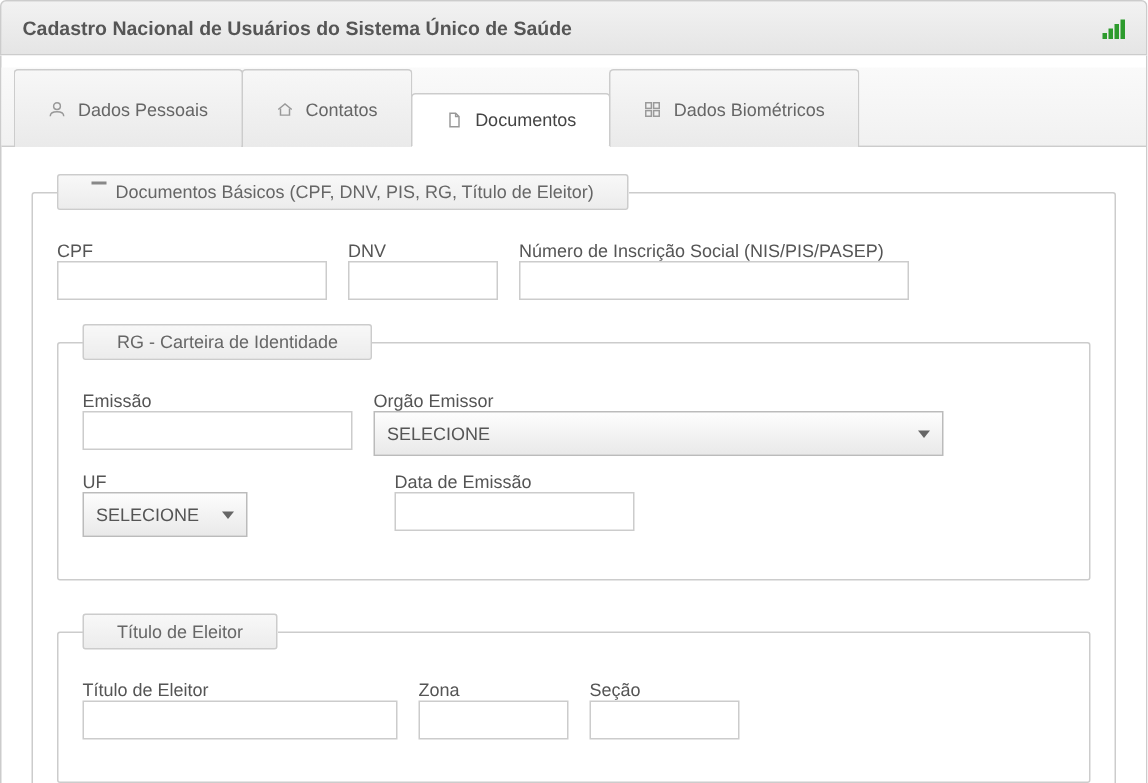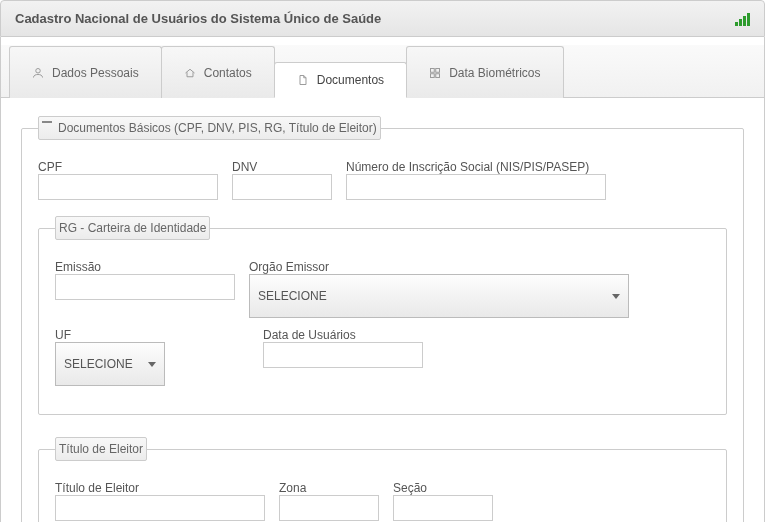--- a/index.html
+++ b/index.html
@@ -85,21 +85,21 @@
     border: 1px solid #ccc;
     border-radius: 2px;
     padding: 14px 16px 18px 16px;
     margin-bottom: 22px;
     position: relative;
   }
   fieldset.group > legend {
     background: linear-gradient(to bottom,#f8f8f8,#ececec);
     border: 1px solid #ccc;
     border-radius: 2px;
-    padding: 4px 3px;
+    padding: 4px 22px;
     color: #666;
     font-size: 12px;
     display: inline-flex;
     align-items: flex-start;
     gap: 6px;
   }
   .legend-dash {
     width: 10px; height: 2px; background:#888; display:inline-block;
   }
 
@@ -121,21 +121,21 @@
   }
   input[type="text"] {
     height: 26px;
     border: 1px solid #ccc;
     padding: 2px 6px;
     font-size: 12px;
     color:#333;
     background:#fff;
   }
   .select {
-    height: 44px;
+    height: 30px;
     border: 1px solid #bbb;
     background: linear-gradient(to bottom,#fdfdfd,#e9e9e9);
     display: flex;
     align-items: center;
     justify-content: space-between;
     padding: 0 8px;
     font-size: 12px;
     color:#555;
     cursor: pointer;
   }
@@ -206,21 +206,21 @@
 
     <div class="tab">
       <span class="ticon">
         <svg viewBox="0 0 16 16" fill="none" stroke="currentColor" stroke-width="1.3">
             <rect x="2" y="2" width="5" height="5"></rect>
             <rect x="9" y="2" width="5" height="5"></rect>
             <rect x="2" y="9" width="5" height="5"></rect>
             <rect x="9" y="9" width="5" height="5"></rect>
           </svg>
       </span>
-      <span>Data Biométricos</span>
+      <span>Dados Biométricos</span>
     </div>
 
   </div>
 
   <div class="content">
 
     <fieldset class="group">
       <legend>
         <span class="legend-dash"></span>
         <span>Documentos Básicos (CPF, DNV, PIS, RG, Título de Eleitor)</span>
@@ -260,21 +260,21 @@
         </div>
         <div class="row">
           <div class="field">
             <label>UF</label>
             <div class="select w-uf">
               <span>SELECIONE</span>
               <span class="caret"></span>
             </div>
           </div>
           <div class="field" style="margin-left:84px;">
-            <label>Data de Usuários</label>
+            <label>Data de Emissão</label>
             <input type="text" class="w-emissao" value="" style="">
           </div>
         </div>
       </fieldset>
 
       <fieldset class="group" style="margin-bottom:4px;">
         <legend>
           <span>Título de Eleitor</span>
         </legend>
         <div class="row">

